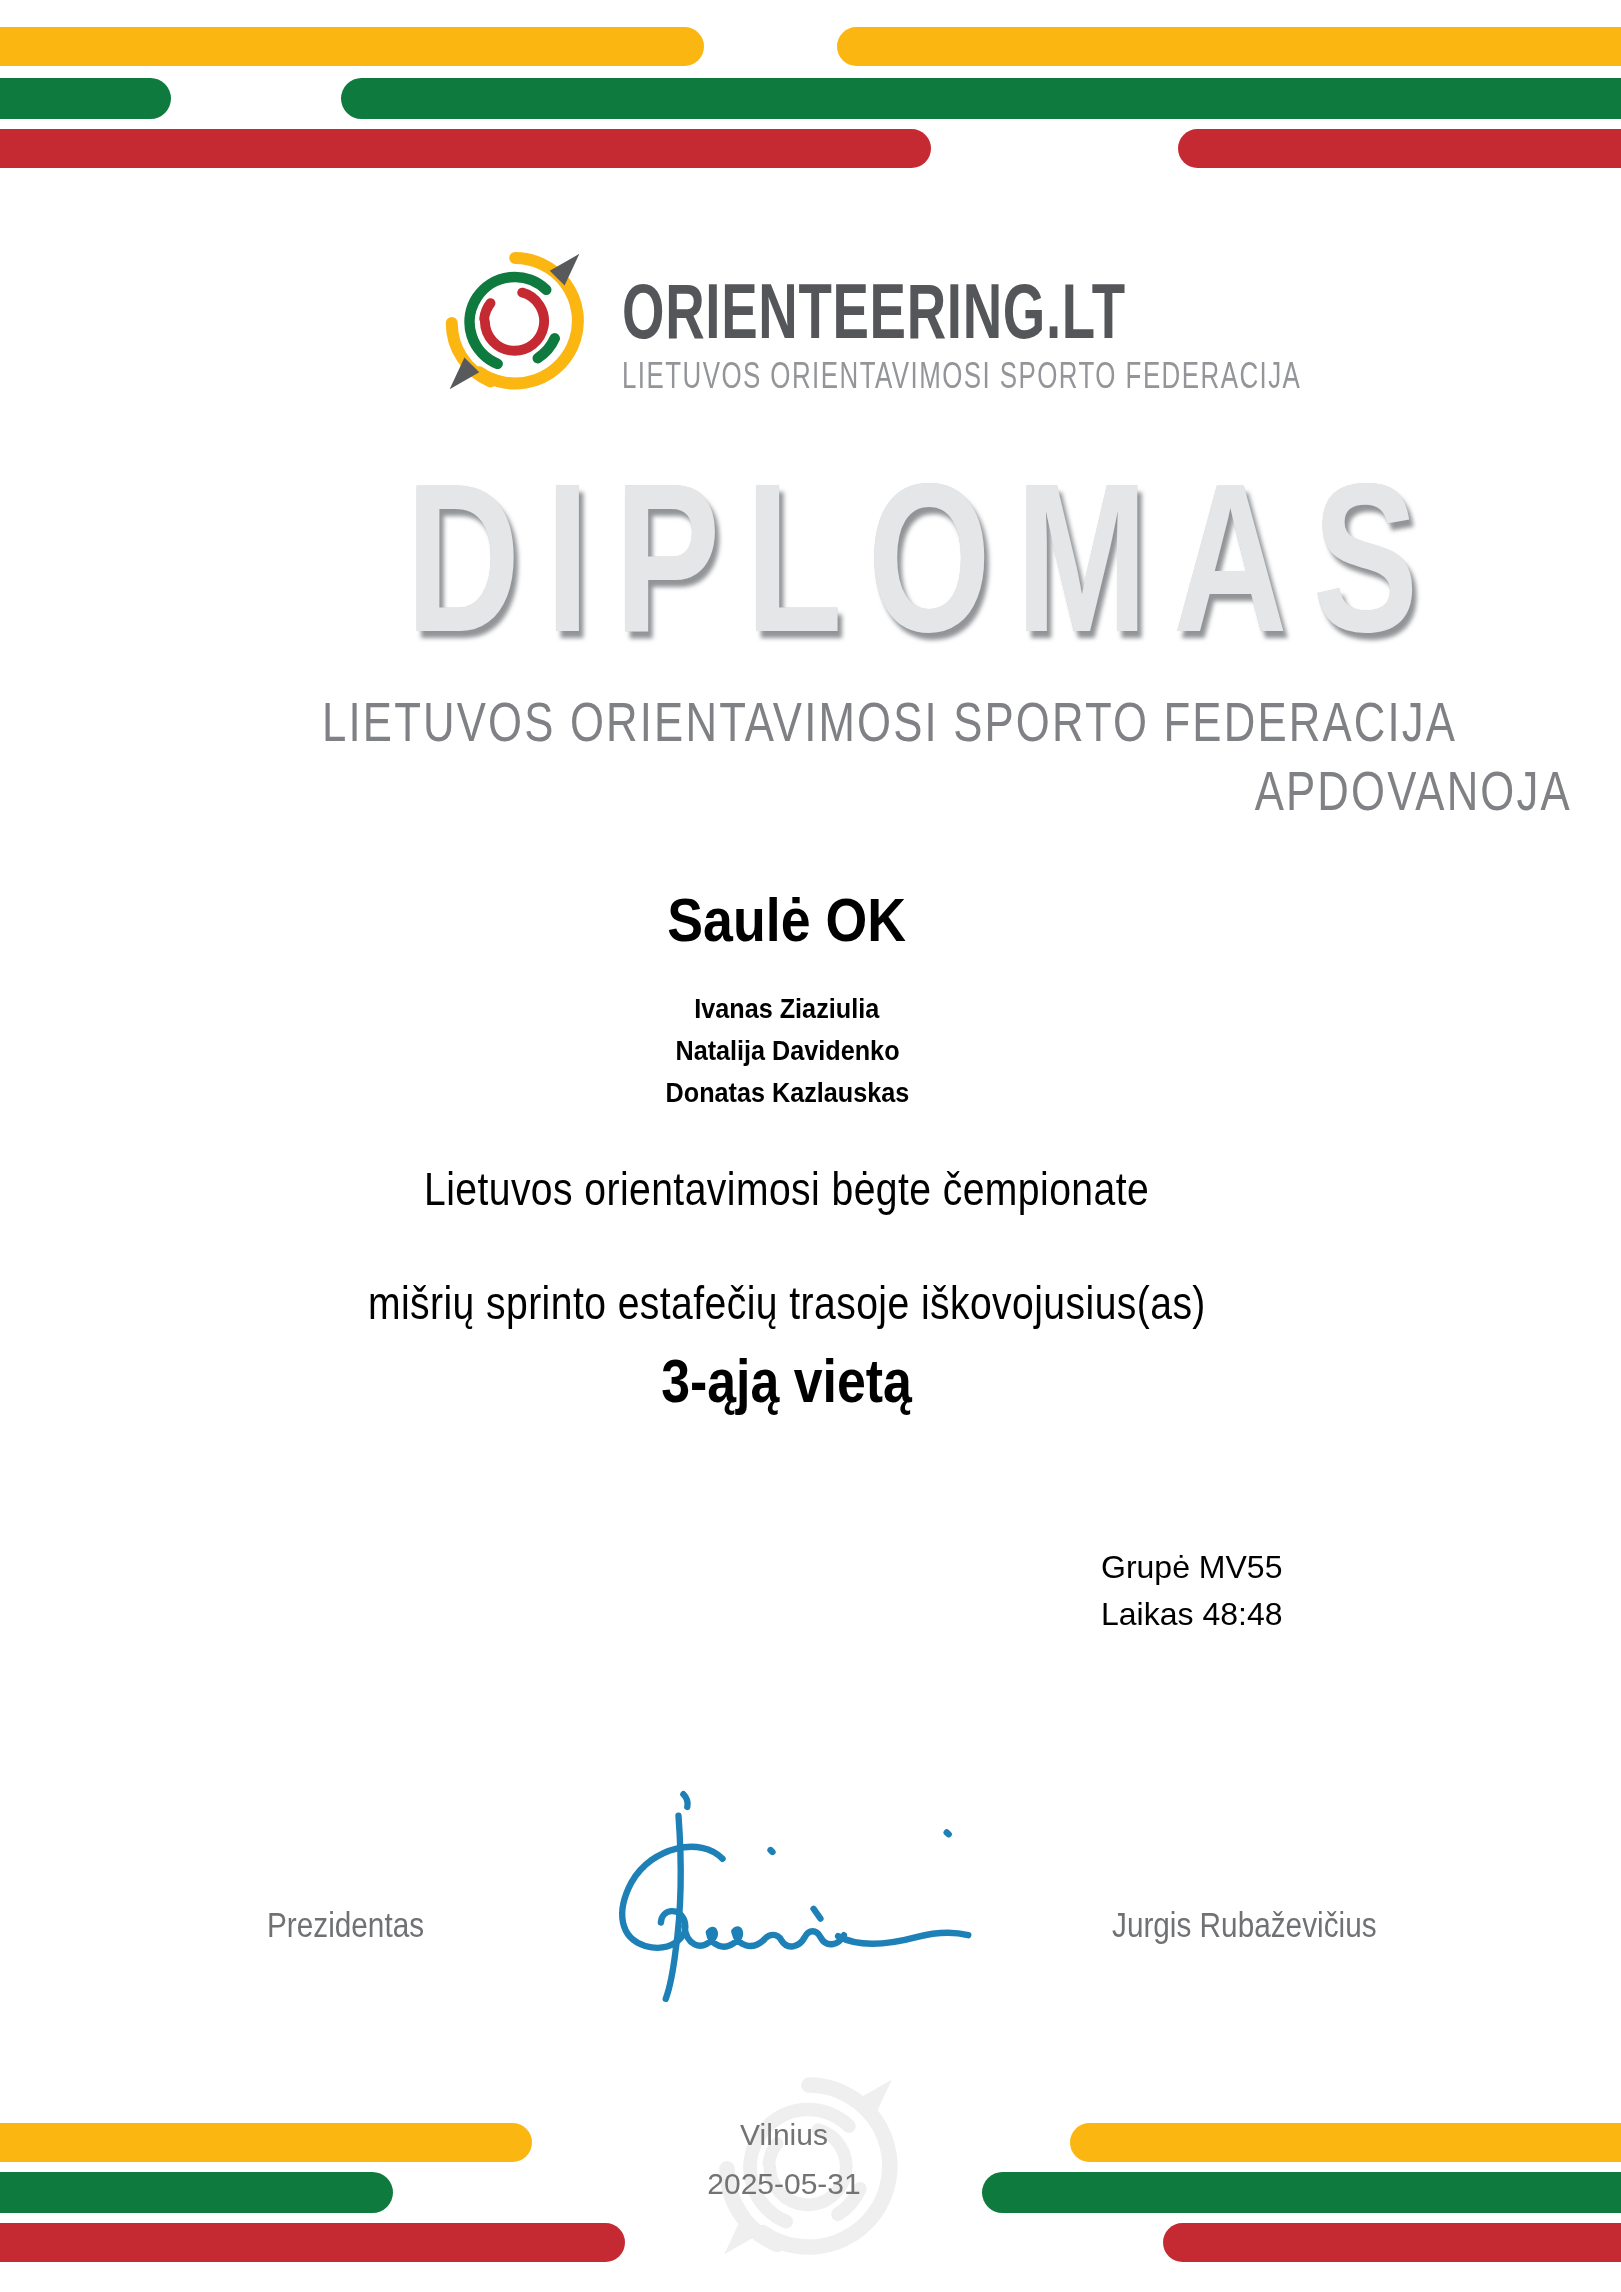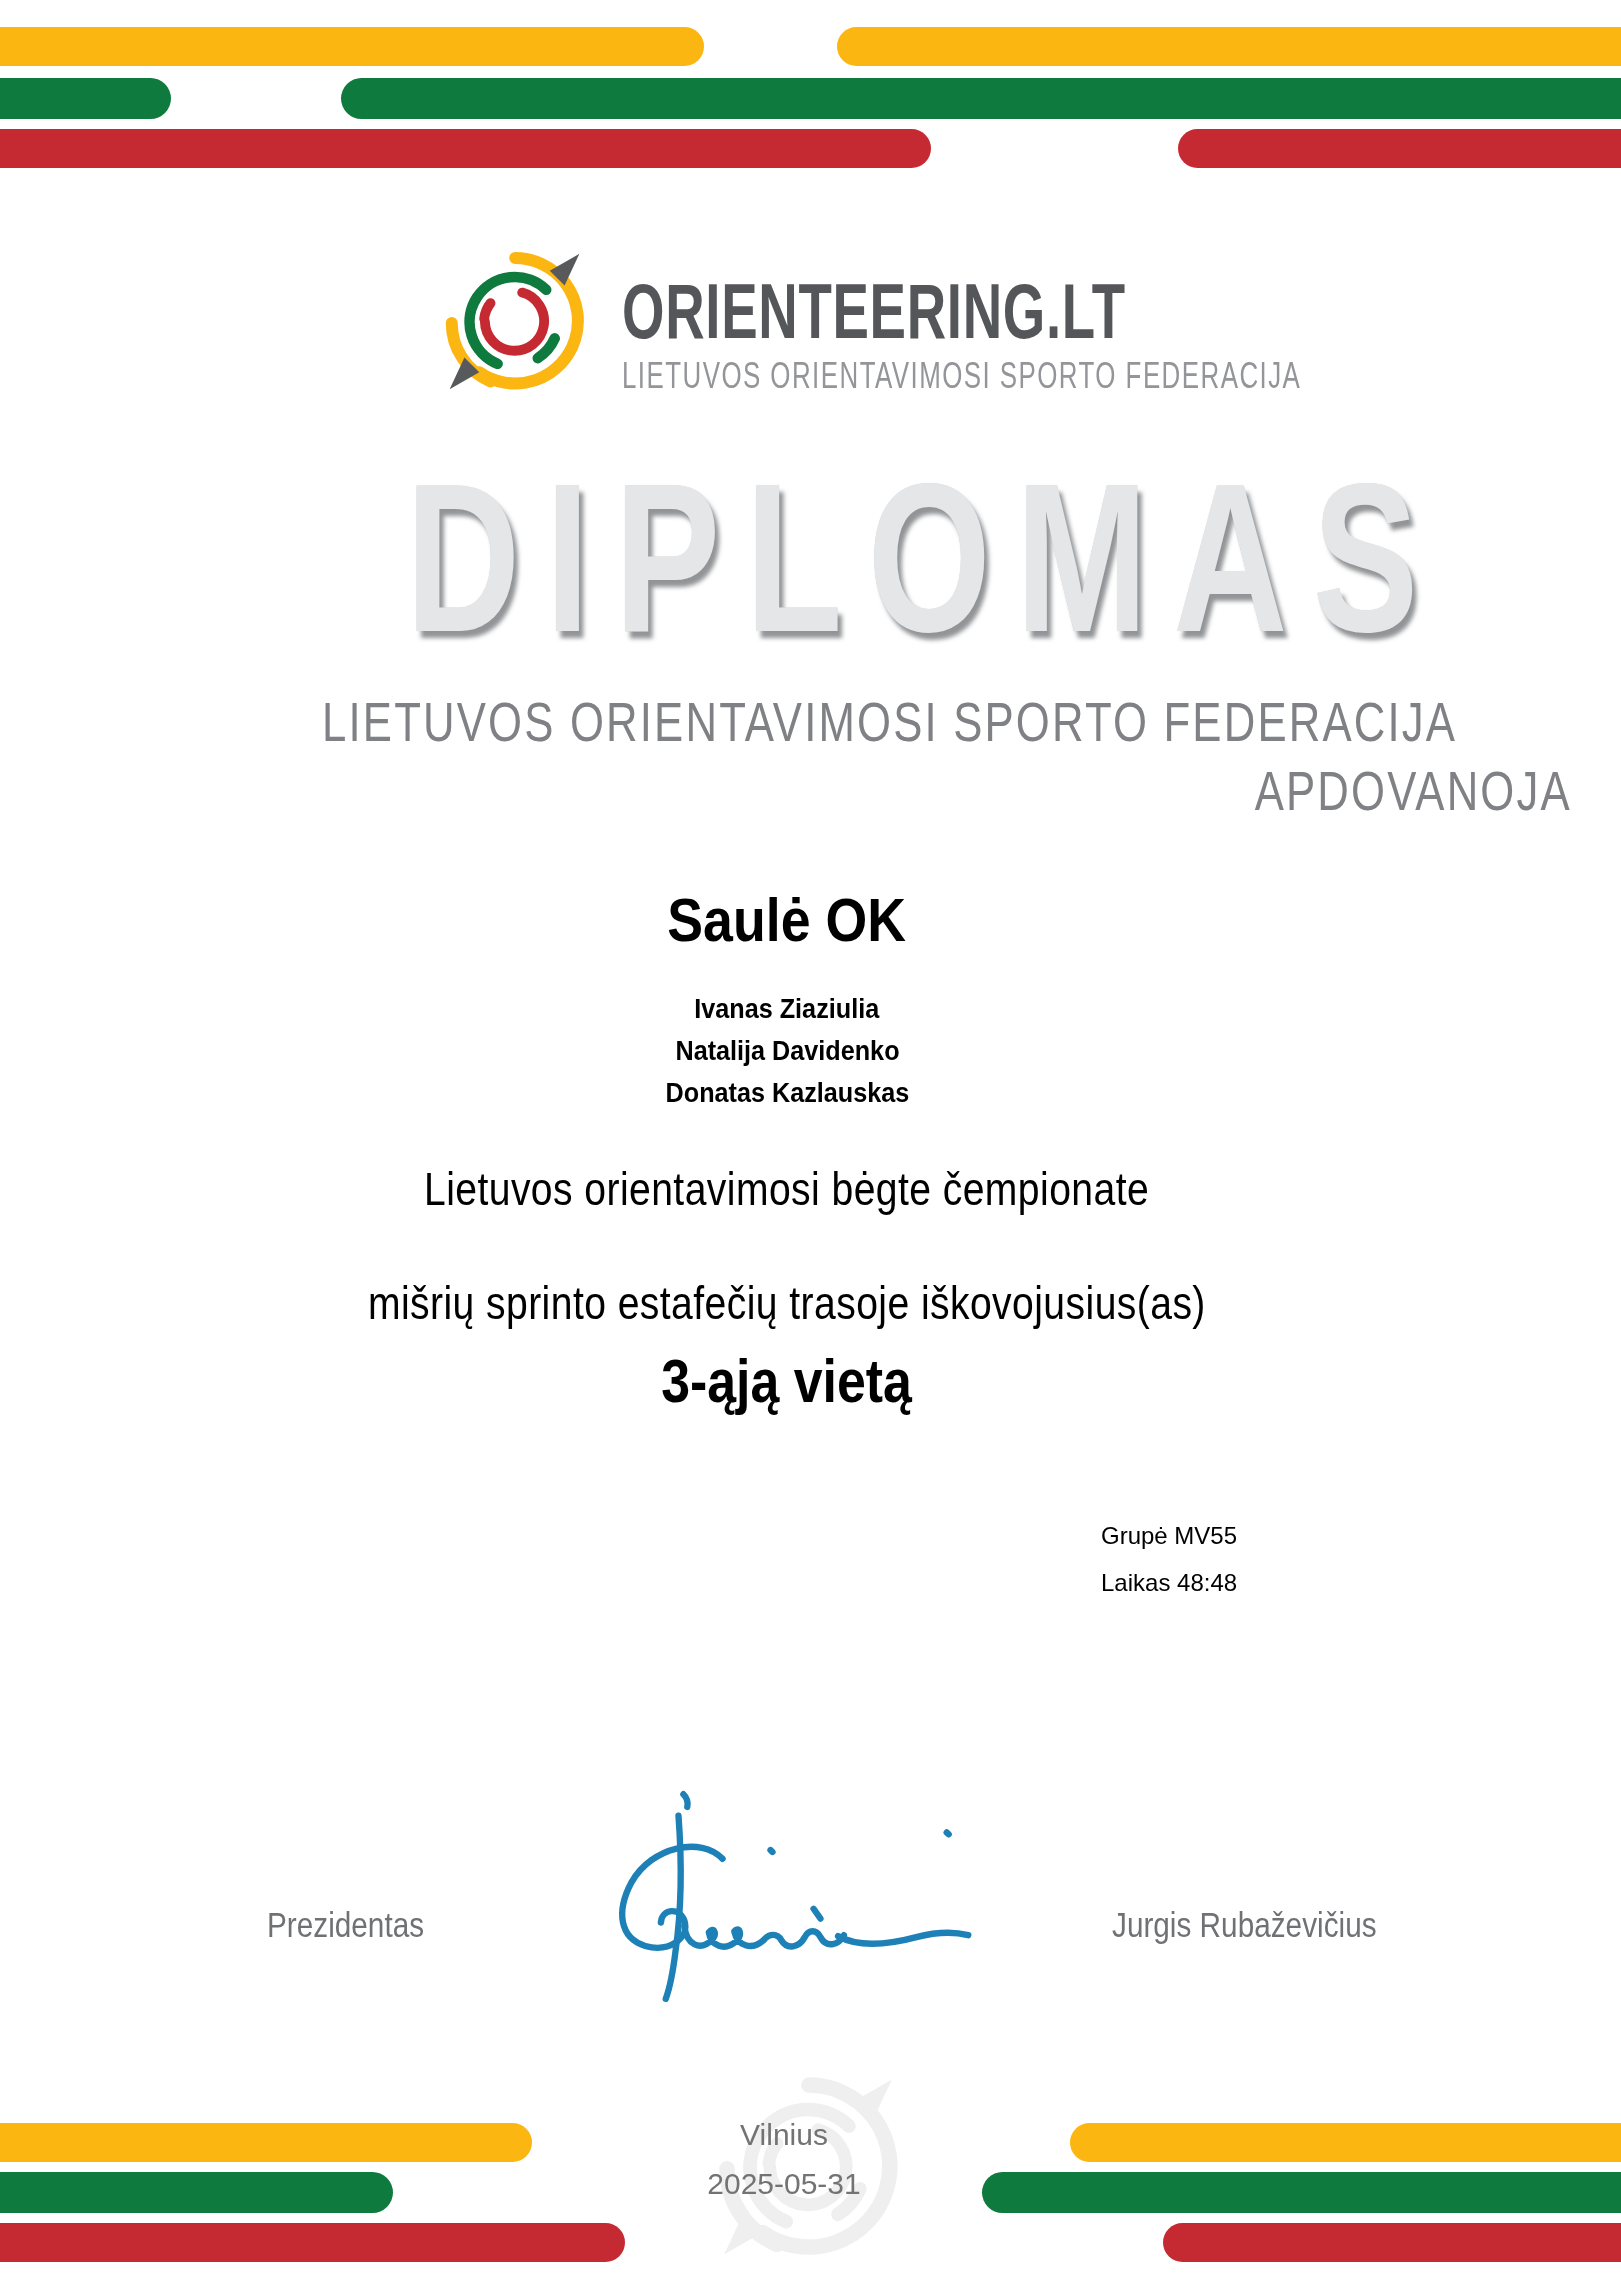--- a/index.html
+++ b/index.html
@@ -68,21 +68,21 @@
   .members div{font-size:28px;font-weight:bold;}
   .members div span{display:inline-block;transform:scaleX(0.90);transform-origin:center top;white-space:nowrap;}
   .eventline{line-height:1;}
   .eventline span{display:inline-block;font-size:46px;font-weight:normal;letter-spacing:0.5px;transform:scaleX(0.85);transform-origin:center top;white-space:nowrap;}
   .eventline.l1{top:1166px;}
   .eventline.l2{top:1280px;}
   .place{top:1351px;line-height:1;}
   .place span{display:inline-block;font-size:61px;font-weight:bold;transform:scaleX(0.85);transform-origin:center top;white-space:nowrap;}
 
   
-  .detail{position:absolute;left:1101px;font-size:24px;color:#000;line-height:1.1;white-space:nowrap;}
+  .detail{position:absolute;left:1101px;font-size:32px;color:#000;line-height:1.1;white-space:nowrap;margin-top:27px;}
   .detail.group{top:1523px;}
   .detail.time{top:1570px;}
 
   
   .sig-label{
     position:absolute;top:1907px;
     font-size:35px;color:var(--c-label-gray,#6F7174);
     line-height:1;white-space:nowrap;
     transform:scaleX(0.85);transform-origin:left top;
   }

